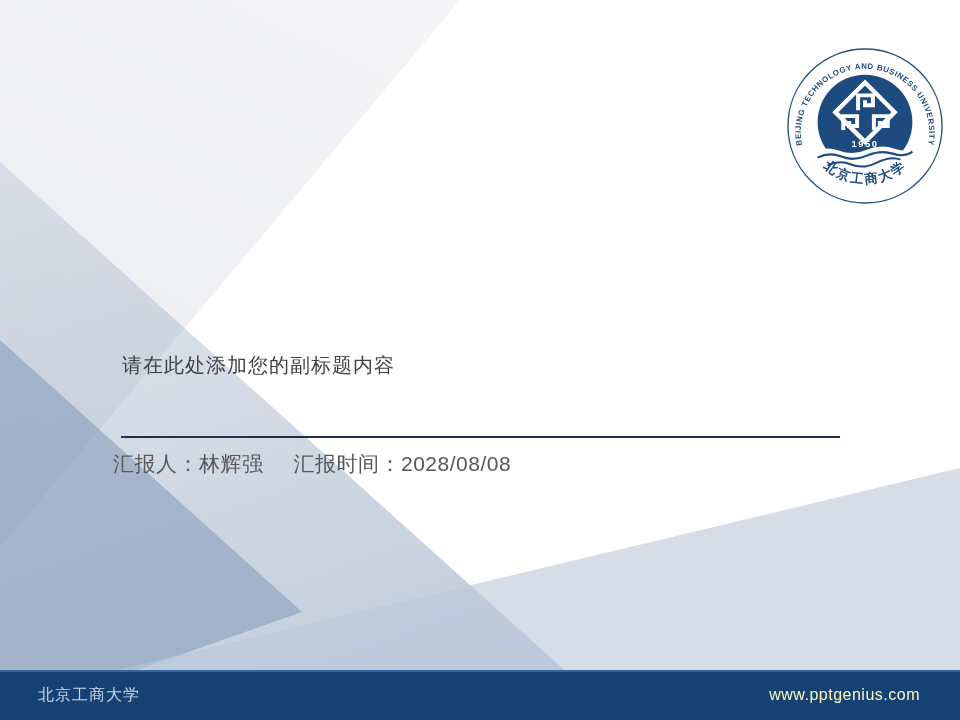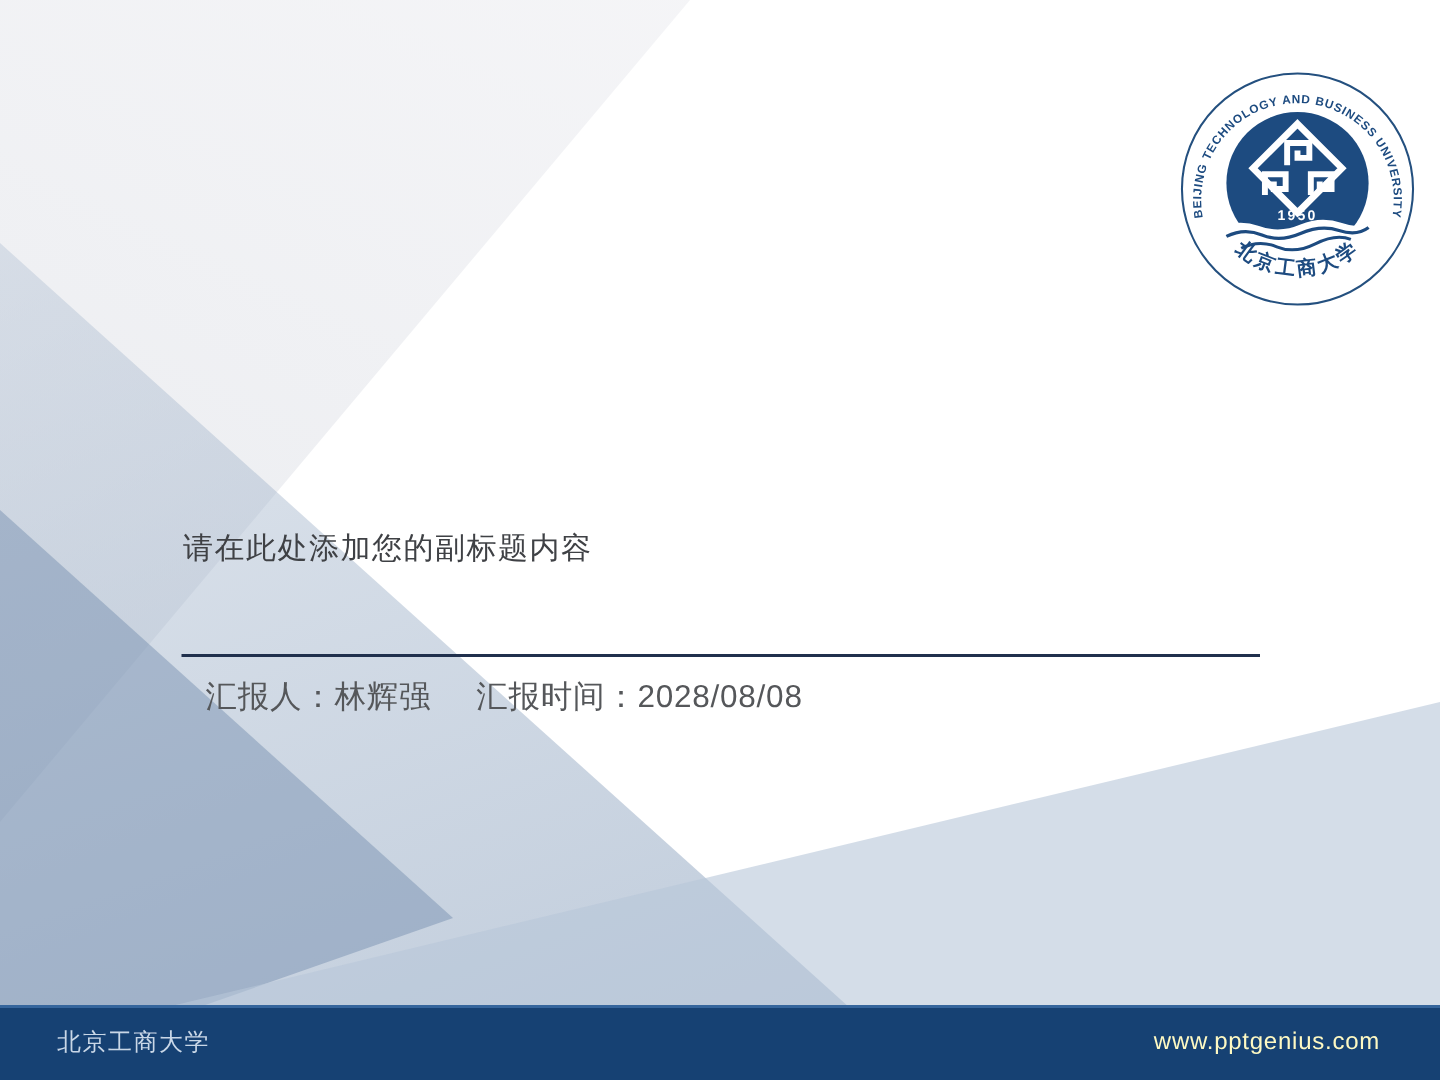--- a/index.html
+++ b/index.html
@@ -30,21 +30,21 @@
   .title{position:absolute;left:120px;top:246px;white-space:nowrap;
          font-size:76px;font-weight:700;letter-spacing:1px;line-height:1.15;}
   .title .t-main{color:#303033;}
   .title .t-accent{color:#1e4878;}
 
   .subtitle{position:absolute;left:122px;top:352px;white-space:nowrap;
             font-size:20px;font-weight:400;letter-spacing:1px;color:#3f4145;}
 
   .divider{position:absolute;left:121px;top:436px;width:719px;height:2px;background:#20304d;}
 
-  .info{position:absolute;left:137px;top:450px;white-space:nowrap;
+  .info{position:absolute;left:113px;top:450px;white-space:nowrap;
         font-size:21px;color:#55575a;letter-spacing:0.5px;}
   .info .presenter{margin-right:30px;}
 
   
   .footer{position:absolute;left:0;bottom:0;width:960px;height:50px;background:#164173;
           box-shadow:inset 0 2px 0 #35659c;
           display:flex;justify-content:space-between;align-items:center;
           padding:0 40px 0 38px;box-sizing:border-box;}
   .footer .org{font-size:16px;color:#c9d7e7;letter-spacing:1px;}
   .footer .site{font-size:16px;color:#fef9c3;letter-spacing:0.5px;}

